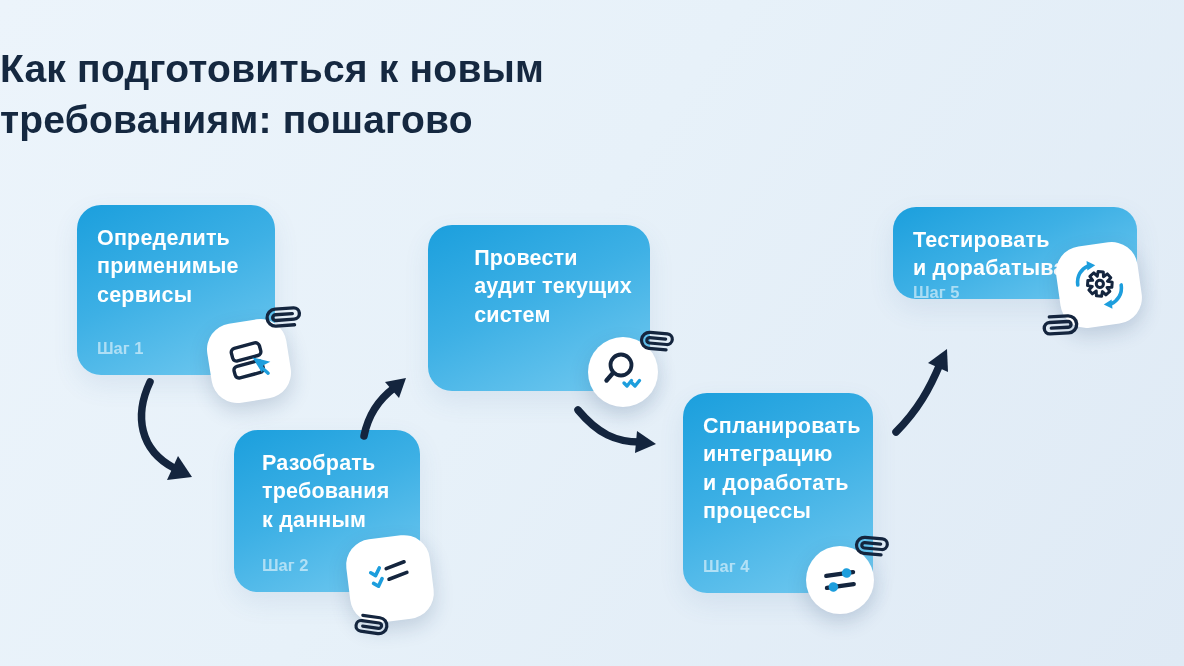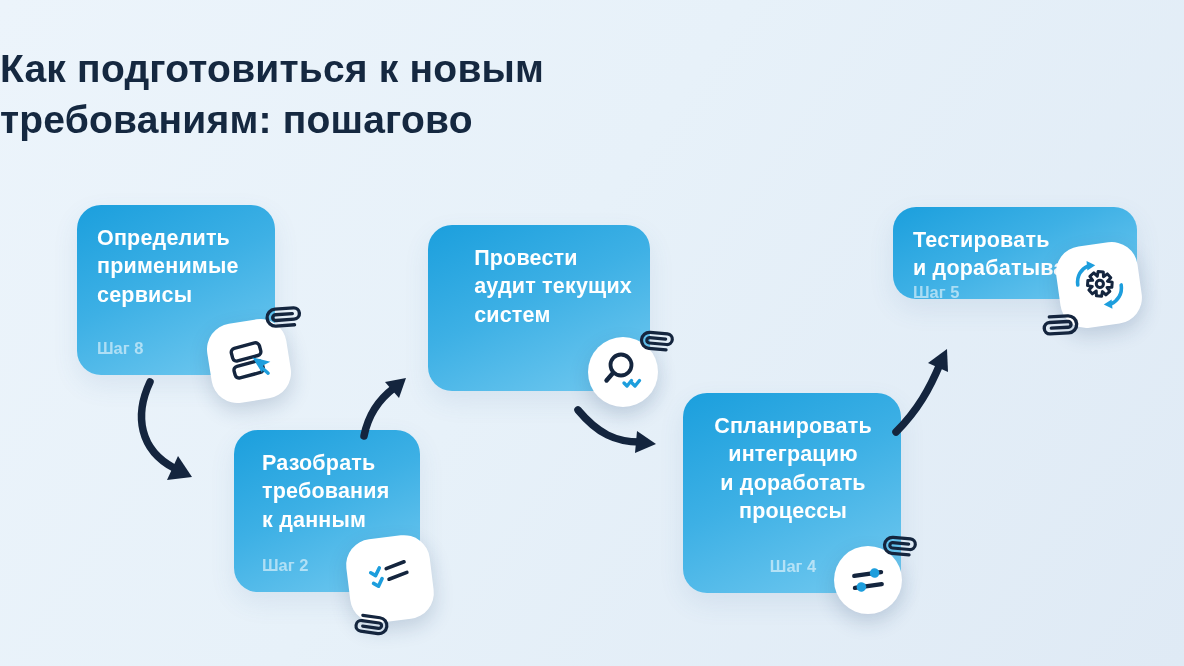--- a/index.html
+++ b/index.html
@@ -35,21 +35,21 @@
     padding:19px 18px 17px 20px;
     box-shadow:0 10px 26px rgba(60,110,160,.10);
   }
   .card-heading{
     font-size:21.5px;font-weight:700;line-height:1.32;white-space:pre-line;letter-spacing:.2px;
   }
   .step-label{font-size:16.5px;font-weight:700;color:var(--step-label);}
   .card-1{left:52px;top:205px;width:198px;height:170px;margin-left:25px;}
   .card-2{left:234px;top:430px;width:186px;height:162px;padding-left:28px;}
   .card-3{left:428px;top:225px;width:222px;height:166px;align-items:flex-end;}
-  .card-4{left:683px;top:393px;width:218px;height:200px;text-align:center;}
+  .card-4{left:683px;top:393px;width:190px;height:200px;}
   .card-5{left:893px;top:207px;width:244px;height:92px;border-radius:23px;}
   .badge{
     position:absolute;background:var(--badge-bg);
     display:flex;align-items:center;justify-content:center;
     box-shadow:0 8px 20px rgba(25,60,105,.18);
   }
   .squircle{border-radius:26px;}
   .circleb{border-radius:50%;}
   .badge-1{width:80px;height:80px;right:-14px;bottom:-26px;transform:rotate(-9deg);}
   .badge-2{width:84px;height:84px;right:-12px;bottom:-29px;transform:rotate(-7deg);}
@@ -79,21 +79,21 @@
 
 <div class="canvas">
 
   <h1 class="page-title">Как подготовиться к новым
 требованиям: пошагово</h1>
 
   <section class="card card-1">
     <h2 class="card-heading">Определить
 применимые
 сервисы</h2>
-    <div class="step-label">Шаг 8</div>
+    <div class="step-label">Шаг 1</div>
     <div class="badge squircle badge-1">
       <svg width="52" height="52" viewBox="0 0 52 52">
         <g transform="rotate(-6 26 26)" class="stroke-dark" fill="none" stroke-width="3.4" stroke-linejoin="round">
           <rect x="11" y="10" width="29" height="13" rx="4"></rect>
           <rect x="9" y="28" width="29" height="12" rx="4"></rect>
         </g>
         <path class="fill-accent" d="M30 23 l7.07 16.97 2.51-7.39 7.39-2.51 Z"></path>
         <path class="stroke-accent" stroke-width="3.4" stroke-linecap="round" d="M38.5 35.5 L43 41"></path>
       </svg>
       <svg class="clip clip-1" viewBox="0 0 24 24">

